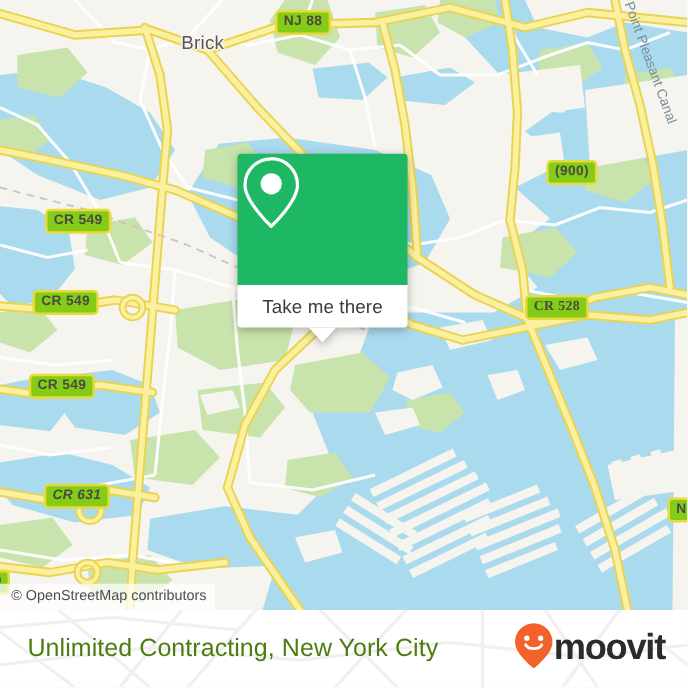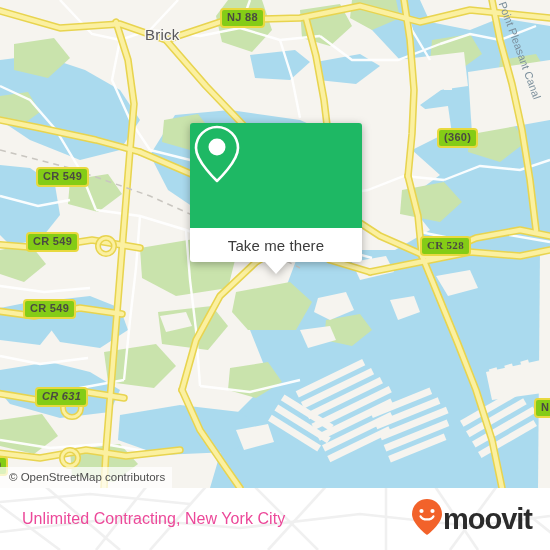--- a/index.html
+++ b/index.html
@@ -45,21 +45,21 @@
   .waterlabel{
     position:absolute;
     color:#7b8f9c;
     font-size:11px;
     white-space:nowrap;
     transform-origin:0 0;
   }
 
   
   .callout{
-    position:absolute;left:190px;top:123px;width:172px;
+    position:absolute;left:190px;top:123px;width:136px;
     filter:drop-shadow(0 2px 4px rgba(0,0,0,.30));
   }
   .callout-top{
     height:105px;background:#1eb864;
     border-radius:3px 3px 0 0;
     display:flex;align-items:center;justify-content:center;
   }
   .callout-top svg{display:block;}
   .callout-bottom{
     height:34px;background:#ffffff;
@@ -86,21 +86,21 @@
   }
 
   
   .footer{
     position:absolute;left:0;top:488px;width:550px;height:62px;
     background:#ffffff;overflow:hidden;
   }
   .footer .watermark{position:absolute;left:0;top:0;opacity:1;}
   .footer-title{
     position:absolute;left:22px;top:50%;transform:translateY(-50%);
-    color:#ec4899;font-size:16px;letter-spacing:.05px;white-space:nowrap;
+    color:#4d7c0f;font-size:20px;letter-spacing:.05px;white-space:nowrap;
   }
   .brand{
     position:absolute;right:18px;top:50%;transform:translateY(-50%);
     display:flex;align-items:center;gap:0;
   }
   .brand-word{
     color:#2b2b2b;font-size:29px;font-weight:bold;letter-spacing:-1px;
     line-height:29px;
   }
 </style>
@@ -318,21 +318,21 @@
           <path d="M0,150 L70,168 L150,196 L230,232 L300,268"></path>
         </g>
       </g>
     </svg>
 
     <div class="placelabel" style="left:110px;top:26px;margin-left:35px;">Brick</div>
 
     <div class="waterlabel" style="left:508px;top:0px;transform:rotate(70deg);">Point Pleasant Canal</div>
 
     <div class="shield" style="left:220px;top:8px;">NJ 88</div>
-    <div class="shield" style="left:437px;top:128px;">(360)</div>
+    <div class="shield" style="left:437px;top:128px;">(900)</div>
     <div class="shield" style="left:420px;top:236px;font-family:Liberation Serif, serif;">CR 528</div>
     <div class="shield" style="left:36px;top:167px;">CR 549</div>
     <div class="shield" style="left:26px;top:232px;">CR 549</div>
     <div class="shield" style="left:23px;top:299px;">CR 549</div>
     <div class="shield" style="left:35px;top:387px;font-style:italic;">CR 631</div>
     <div class="shield" style="left:-12px;top:456px;">0</div>
     <div class="shield" style="left:534px;top:398px;">N</div>
 
     <div class="callout">
       <div class="callout-top">

